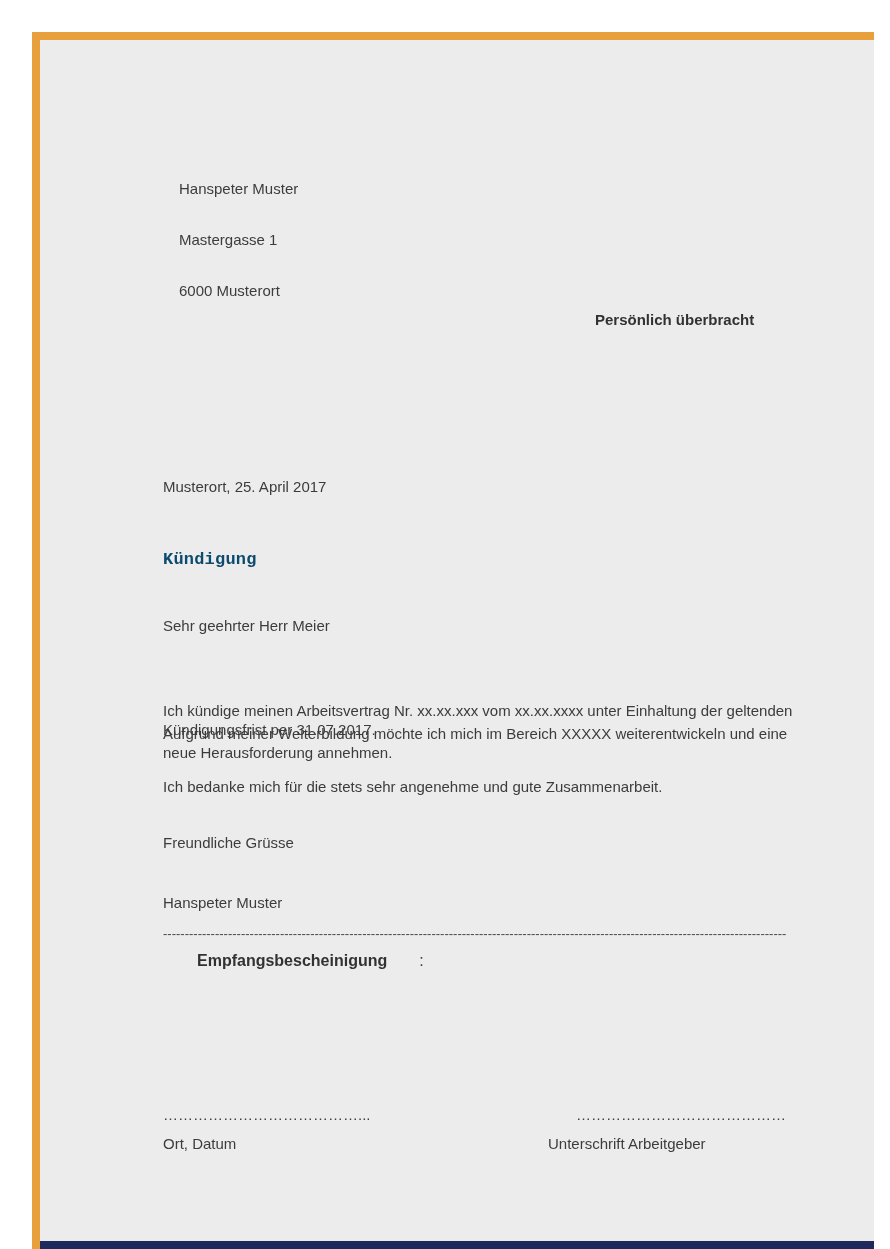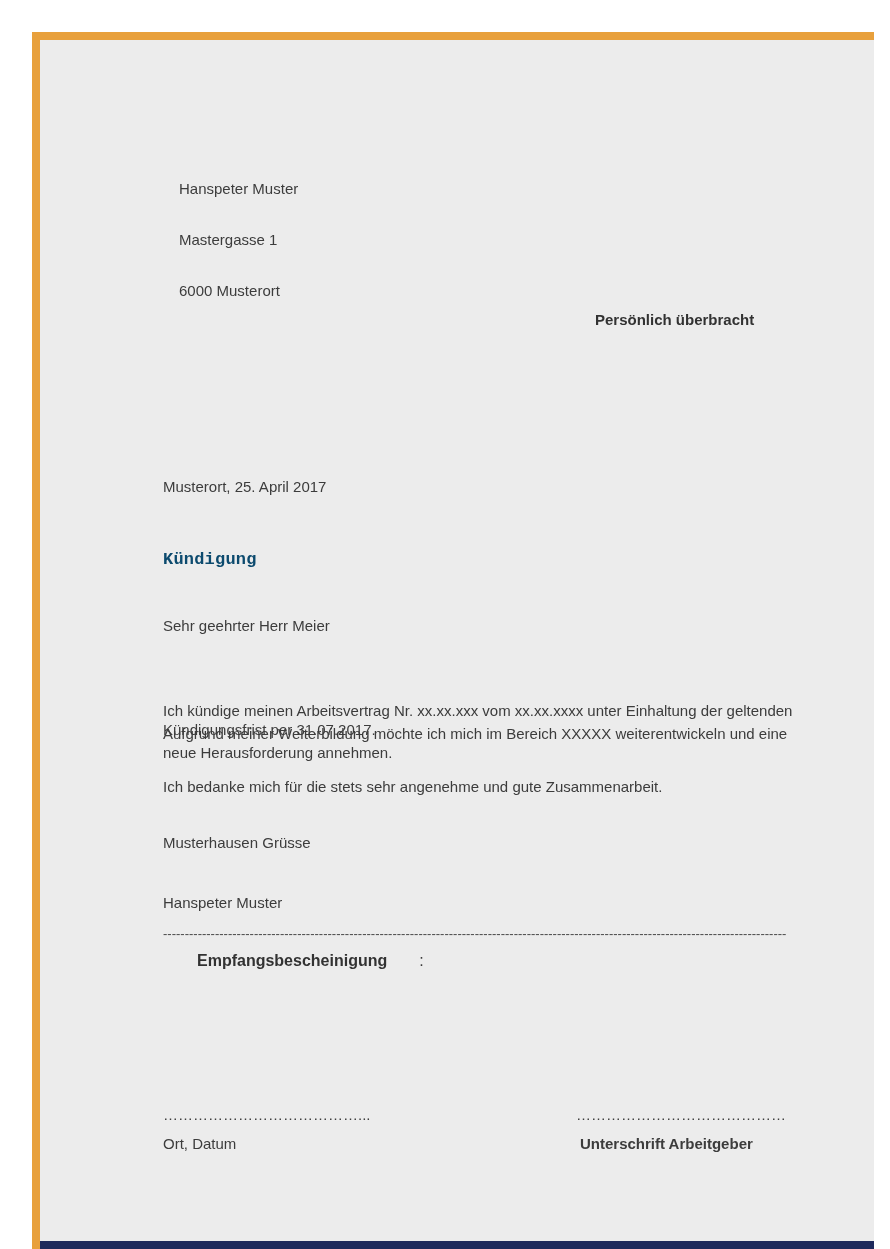--- a/index.html
+++ b/index.html
@@ -64,30 +64,30 @@
     <div class="blk" style="left:107px; top:421px;">Musterort, 25. April 2017</div>
 
     <div class="blk subject" style="left:107px; top:494px;">Kündigung</div>
 
     <div class="blk" style="left:107px; top:560px;">Sehr geehrter Herr Meier</div>
 
     <div class="blk para" style="left:107px; top:605px;margin-top:40px;">Ich kündige meinen Arbeitsvertrag Nr. xx.xx.xxx vom xx.xx.xxxx unter Einhaltung der geltenden Kündigungsfrist per 31.07.2017.</div>
     <div class="blk para" style="left:107px; top:668px;">Aufgrund meiner Weiterbildung möchte ich mich im Bereich XXXXX weiterentwickeln und eine neue Herausforderung annehmen.</div>
     <div class="blk para" style="left:107px; top:721px;">Ich bedanke mich für die stets sehr angenehme und gute Zusammenarbeit.</div>
 
-    <div class="blk" style="left:107px; top:777px;">Musterhausen Grüsse</div>
+    <div class="blk" style="left:107px; top:777px;">Freundliche Grüsse</div>
 
     <div class="blk" style="left:107px; top:837px;">Hanspeter Muster</div>
 
     <div class="blk sep" style="left:107px; top:868px;">-----------------------------------------------------------------------------------------------------------------------------------------------------------------------------------------</div>
 
     <div class="blk" style="left:125px; top:895px; font-size:16px;"><span class="bold">Empfangsbescheinigung</span><span>:</span></div>
 
 
     <div class="blk dots" style="left:107px; top:1049px; width:260px;">…………………………………...</div>
     <div class="blk" style="left:107px; top:1078px;">Ort, Datum</div>
 
     <div class="blk dots" style="left:520px; top:1049px; width:240px;">……………………………………</div>
-    <div class="blk" style="left:524px; top:1078px;font-weight:bold;">Unterschrift Arbeitgeber</div>
+    <div class="blk" style="left:492px; top:1078px;">Unterschrift Arbeitgeber</div>
 
     <div class="footer-bar"></div>
   </div>
 </div>
 
 </body></html>

